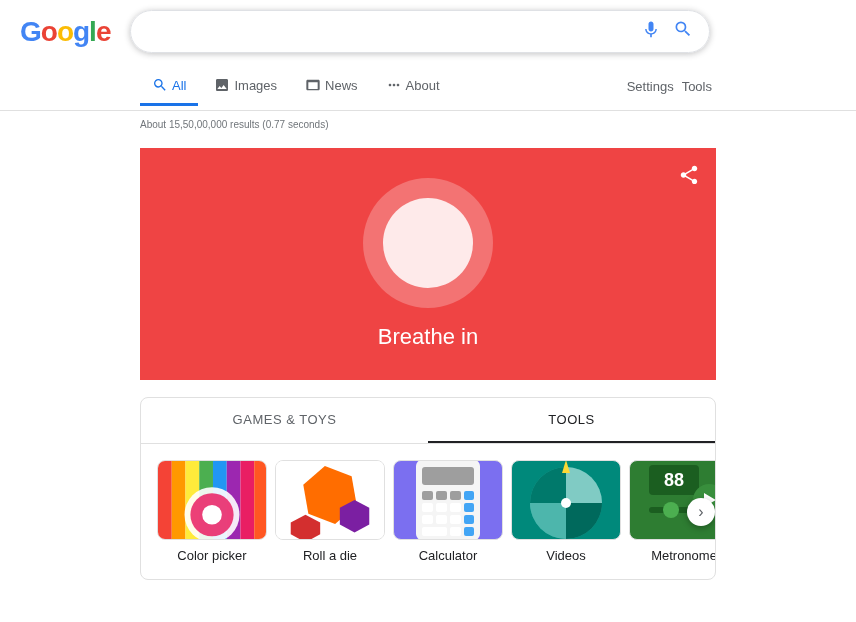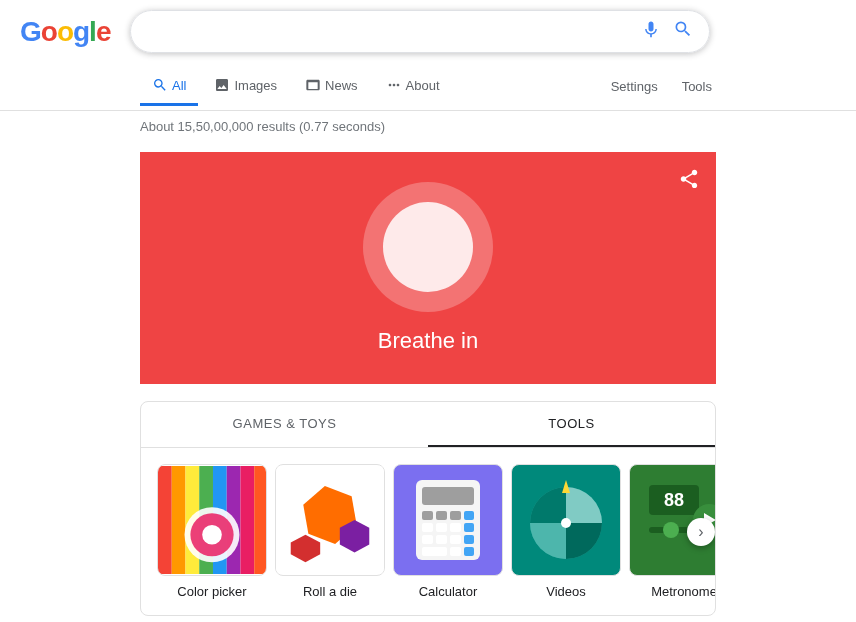--- a/index.html
+++ b/index.html
@@ -19,41 +19,41 @@
     .search-input { flex: 1; border: none; outline: none; font-size: 16px; color: #202124; }
     .search-icons { display: flex; align-items: center; gap: 12px; }
     .mic-icon { color: #4285F4; font-size: 18px; cursor: pointer; }
     .search-icon { color: #4285F4; font-size: 18px; cursor: pointer; }
 
     
     .nav { display: flex; align-items: center; padding: 4px 140px; border-bottom: 1px solid #e0e0e0; gap: 4px; }
     .nav-item { display: flex; align-items: center; gap: 4px; padding: 10px 12px; cursor: pointer; color: #5f6368; font-size: 13px; border-bottom: 3px solid transparent; text-decoration: none; }
     .nav-item.active { color: #1a73e8; border-bottom: 3px solid #1a73e8; }
     .nav-item svg { width: 16px; height: 16px; }
-    .nav-right { margin-left: auto; display: flex; gap: 16px; }
+    .nav-right { margin-left: auto; display: flex; }
     .nav-right-item { color: #5f6368; font-size: 13px; cursor: pointer; padding: 10px 4px; }
 
     
-    .results-count { padding: 8px 140px; color: #70757a; font-size: 13px; }
+    .results-count { padding: 8px 140px; color: #70757a; font-size: 10px; }
 
     
     .breathing-widget { background: #ef4444; border-radius: 0; margin: 10px 140px; padding: 30px 20px; display: flex; flex-direction: column; align-items: center; position: relative; min-height: 220px; }
     .share-icon { position: absolute; top: 16px; right: 16px; color: white; cursor: pointer; font-size: 20px; }
     .breathing-circle-outer { width: 130px; height: 130px; border-radius: 50%; background: rgba(255,255,255,0.25); display: flex; align-items: center; justify-content: center; margin-bottom: 16px; }
     .breathing-circle-inner { width: 90px; height: 90px; border-radius: 50%; background: rgba(255,255,255,0.85); }
     .breathe-text { color: white; font-size: 22px; font-weight: 400; }
 
     
     .tools-section { margin: 17px 140px; border: 1px solid #e0e0e0; border-radius: 8px; overflow: hidden; }
     .tools-tabs { display: flex; border-bottom: 1px solid #e0e0e0; }
     .tools-tab { flex: 1; text-align: center; padding: 14px; font-size: 13px; color: #5f6368; cursor: pointer; letter-spacing: 0.5px; font-weight: 500; }
     .tools-tab.active { color: #202124; border-bottom: 2px solid #202124; }
     .tools-items { display: flex; padding: 16px; gap: 8px; overflow-x: hidden; }
     .tool-card { display: flex; flex-direction: column; align-items: center; cursor: pointer; min-width: 110px; }
-    .tool-img { width: 110px; height: 112px; border-radius: 8px; overflow: hidden; display: flex; align-items: center; justify-content: center; border: 1px solid #e0e0e0; }
+    .tool-img { width: 110px; height: 80px; border-radius: 8px; overflow: hidden; display: flex; align-items: center; justify-content: center; border: 1px solid #e0e0e0; }
     .tool-label { margin-top: 8px; font-size: 13px; color: #202124; text-align: left; }
 
     .next-arrow { position: absolute; right: 0; top: 50%; transform: translateY(-50%); background: white; border-radius: 50%; width: 28px; height: 28px; display: flex; align-items: center; justify-content: center; box-shadow: 0 2px 6px rgba(0,0,0,0.3); cursor: pointer; z-index: 10; font-size: 16px; color: #5f6368; }
     .tools-items-wrapper { position: relative; }
   </style>
 </head>
 <body>
 
 <div class="header">
   <div class="google-logo">

